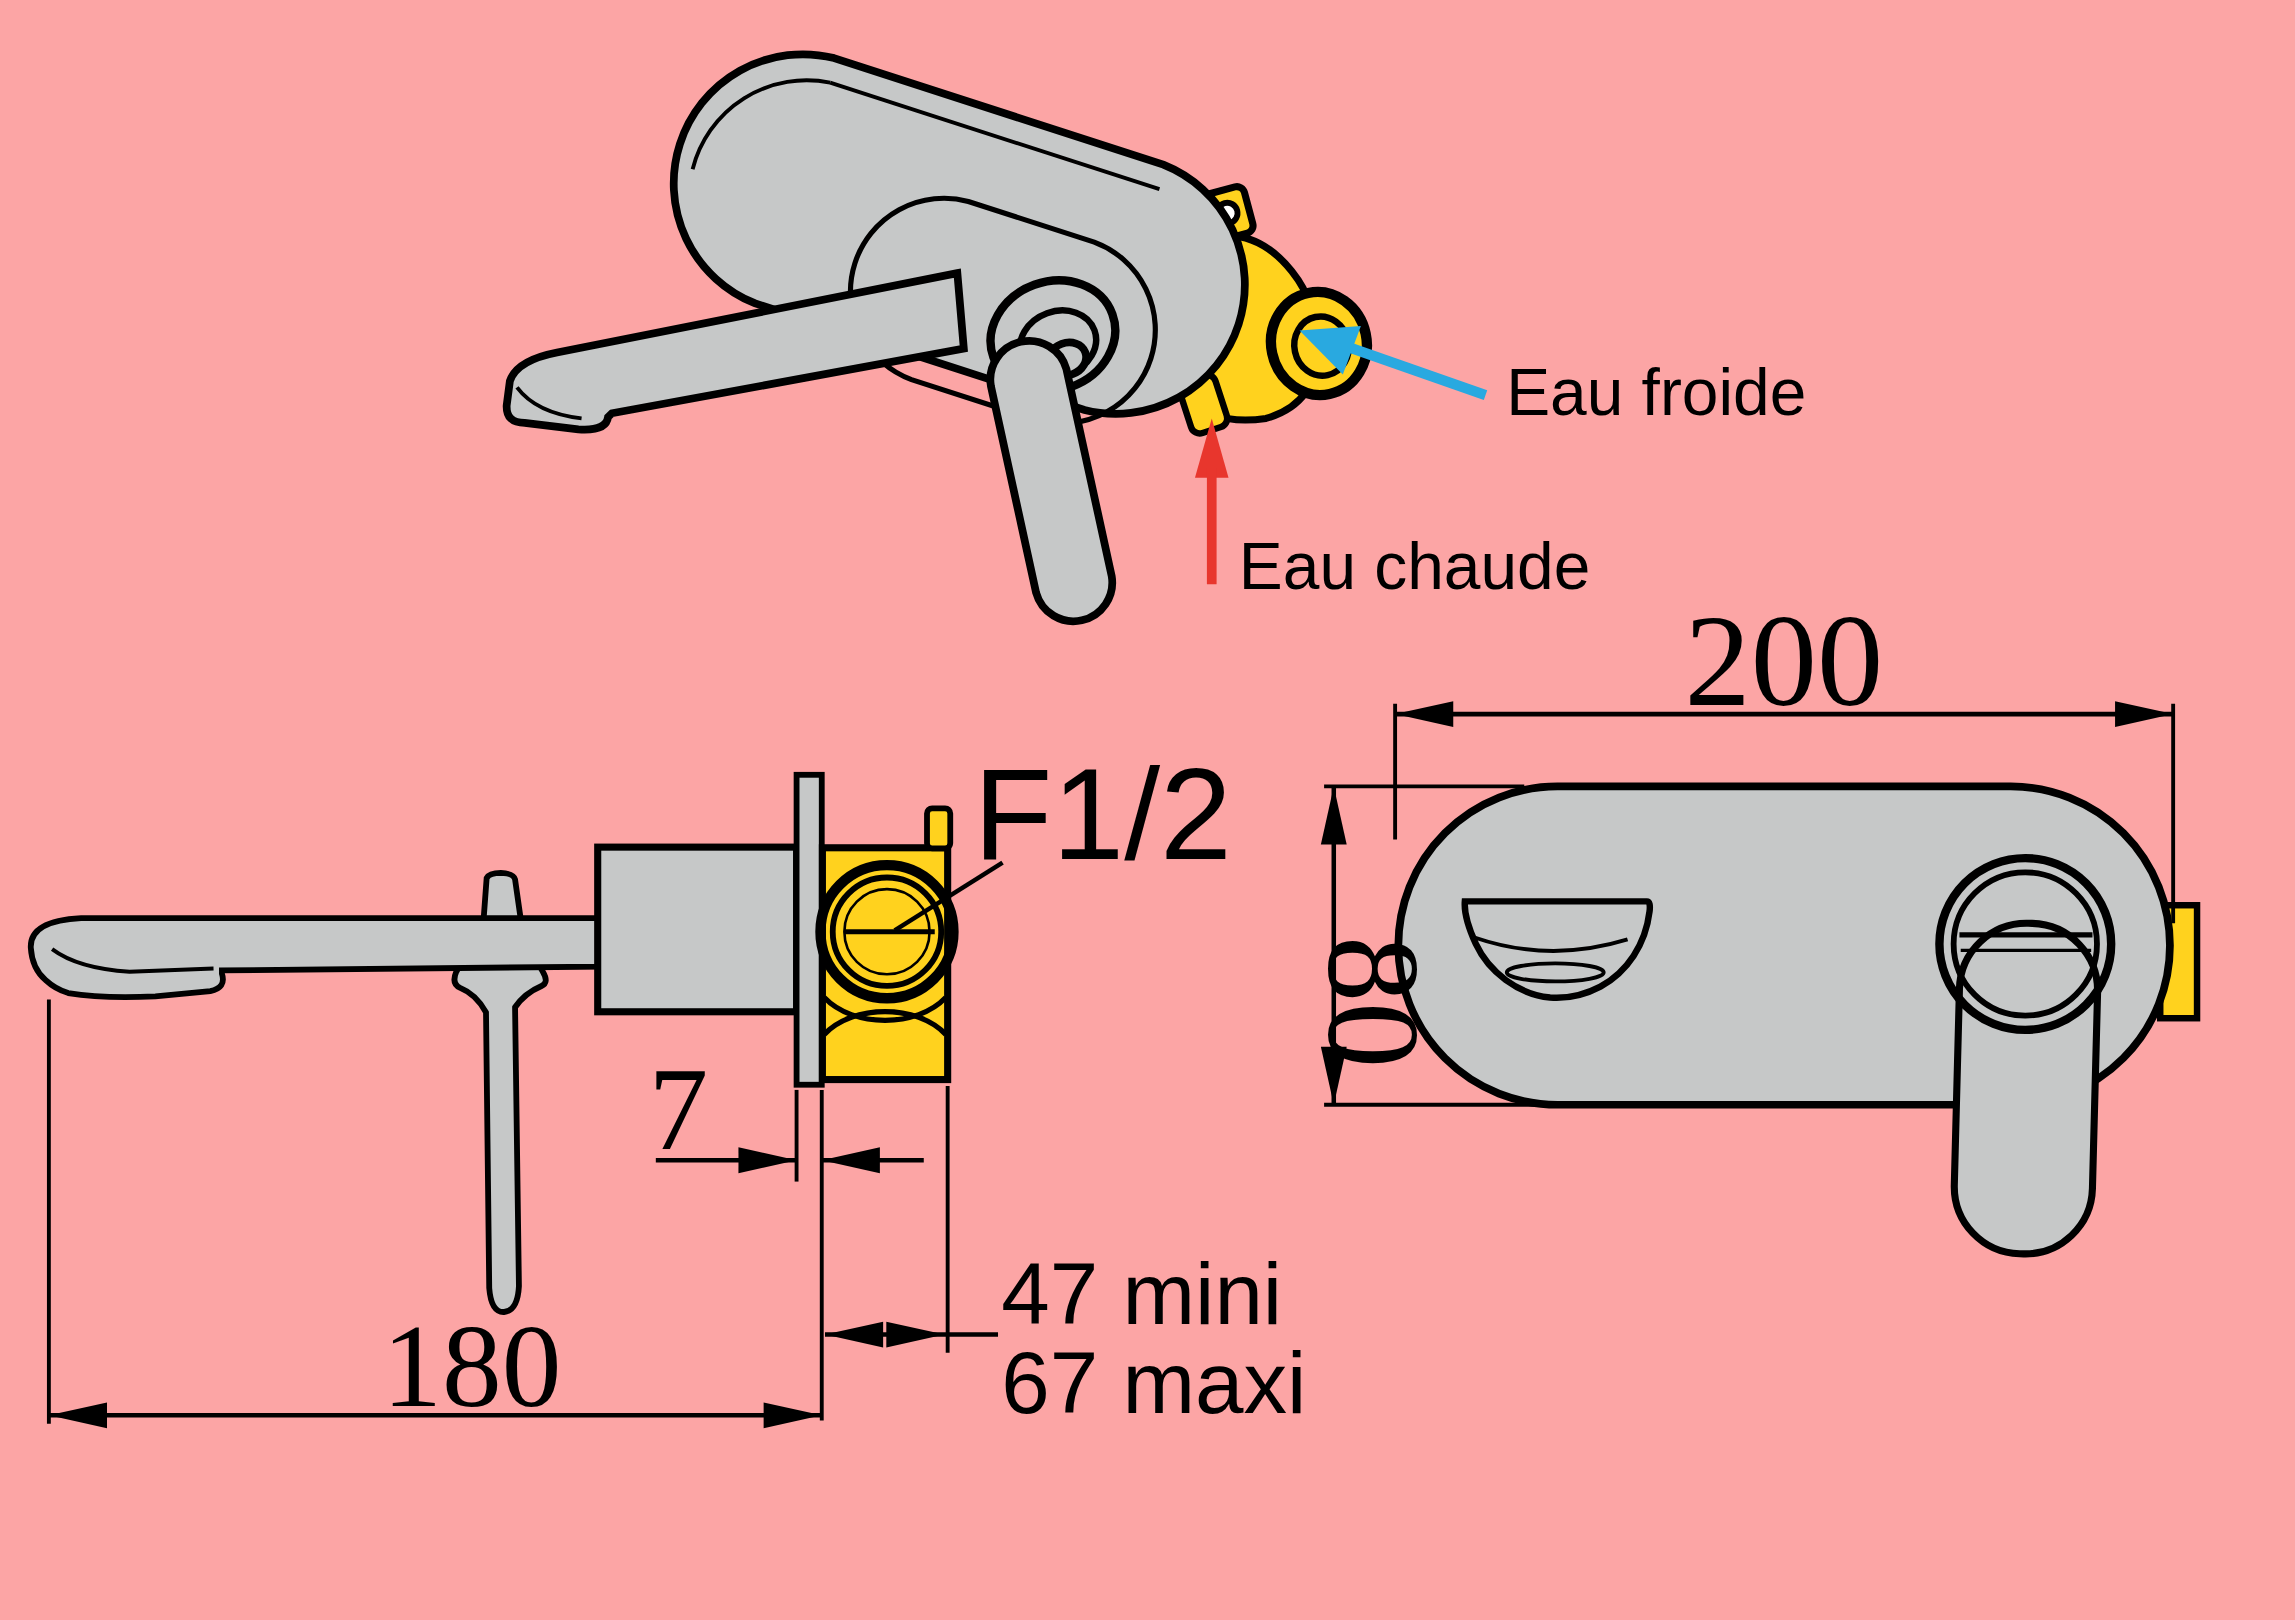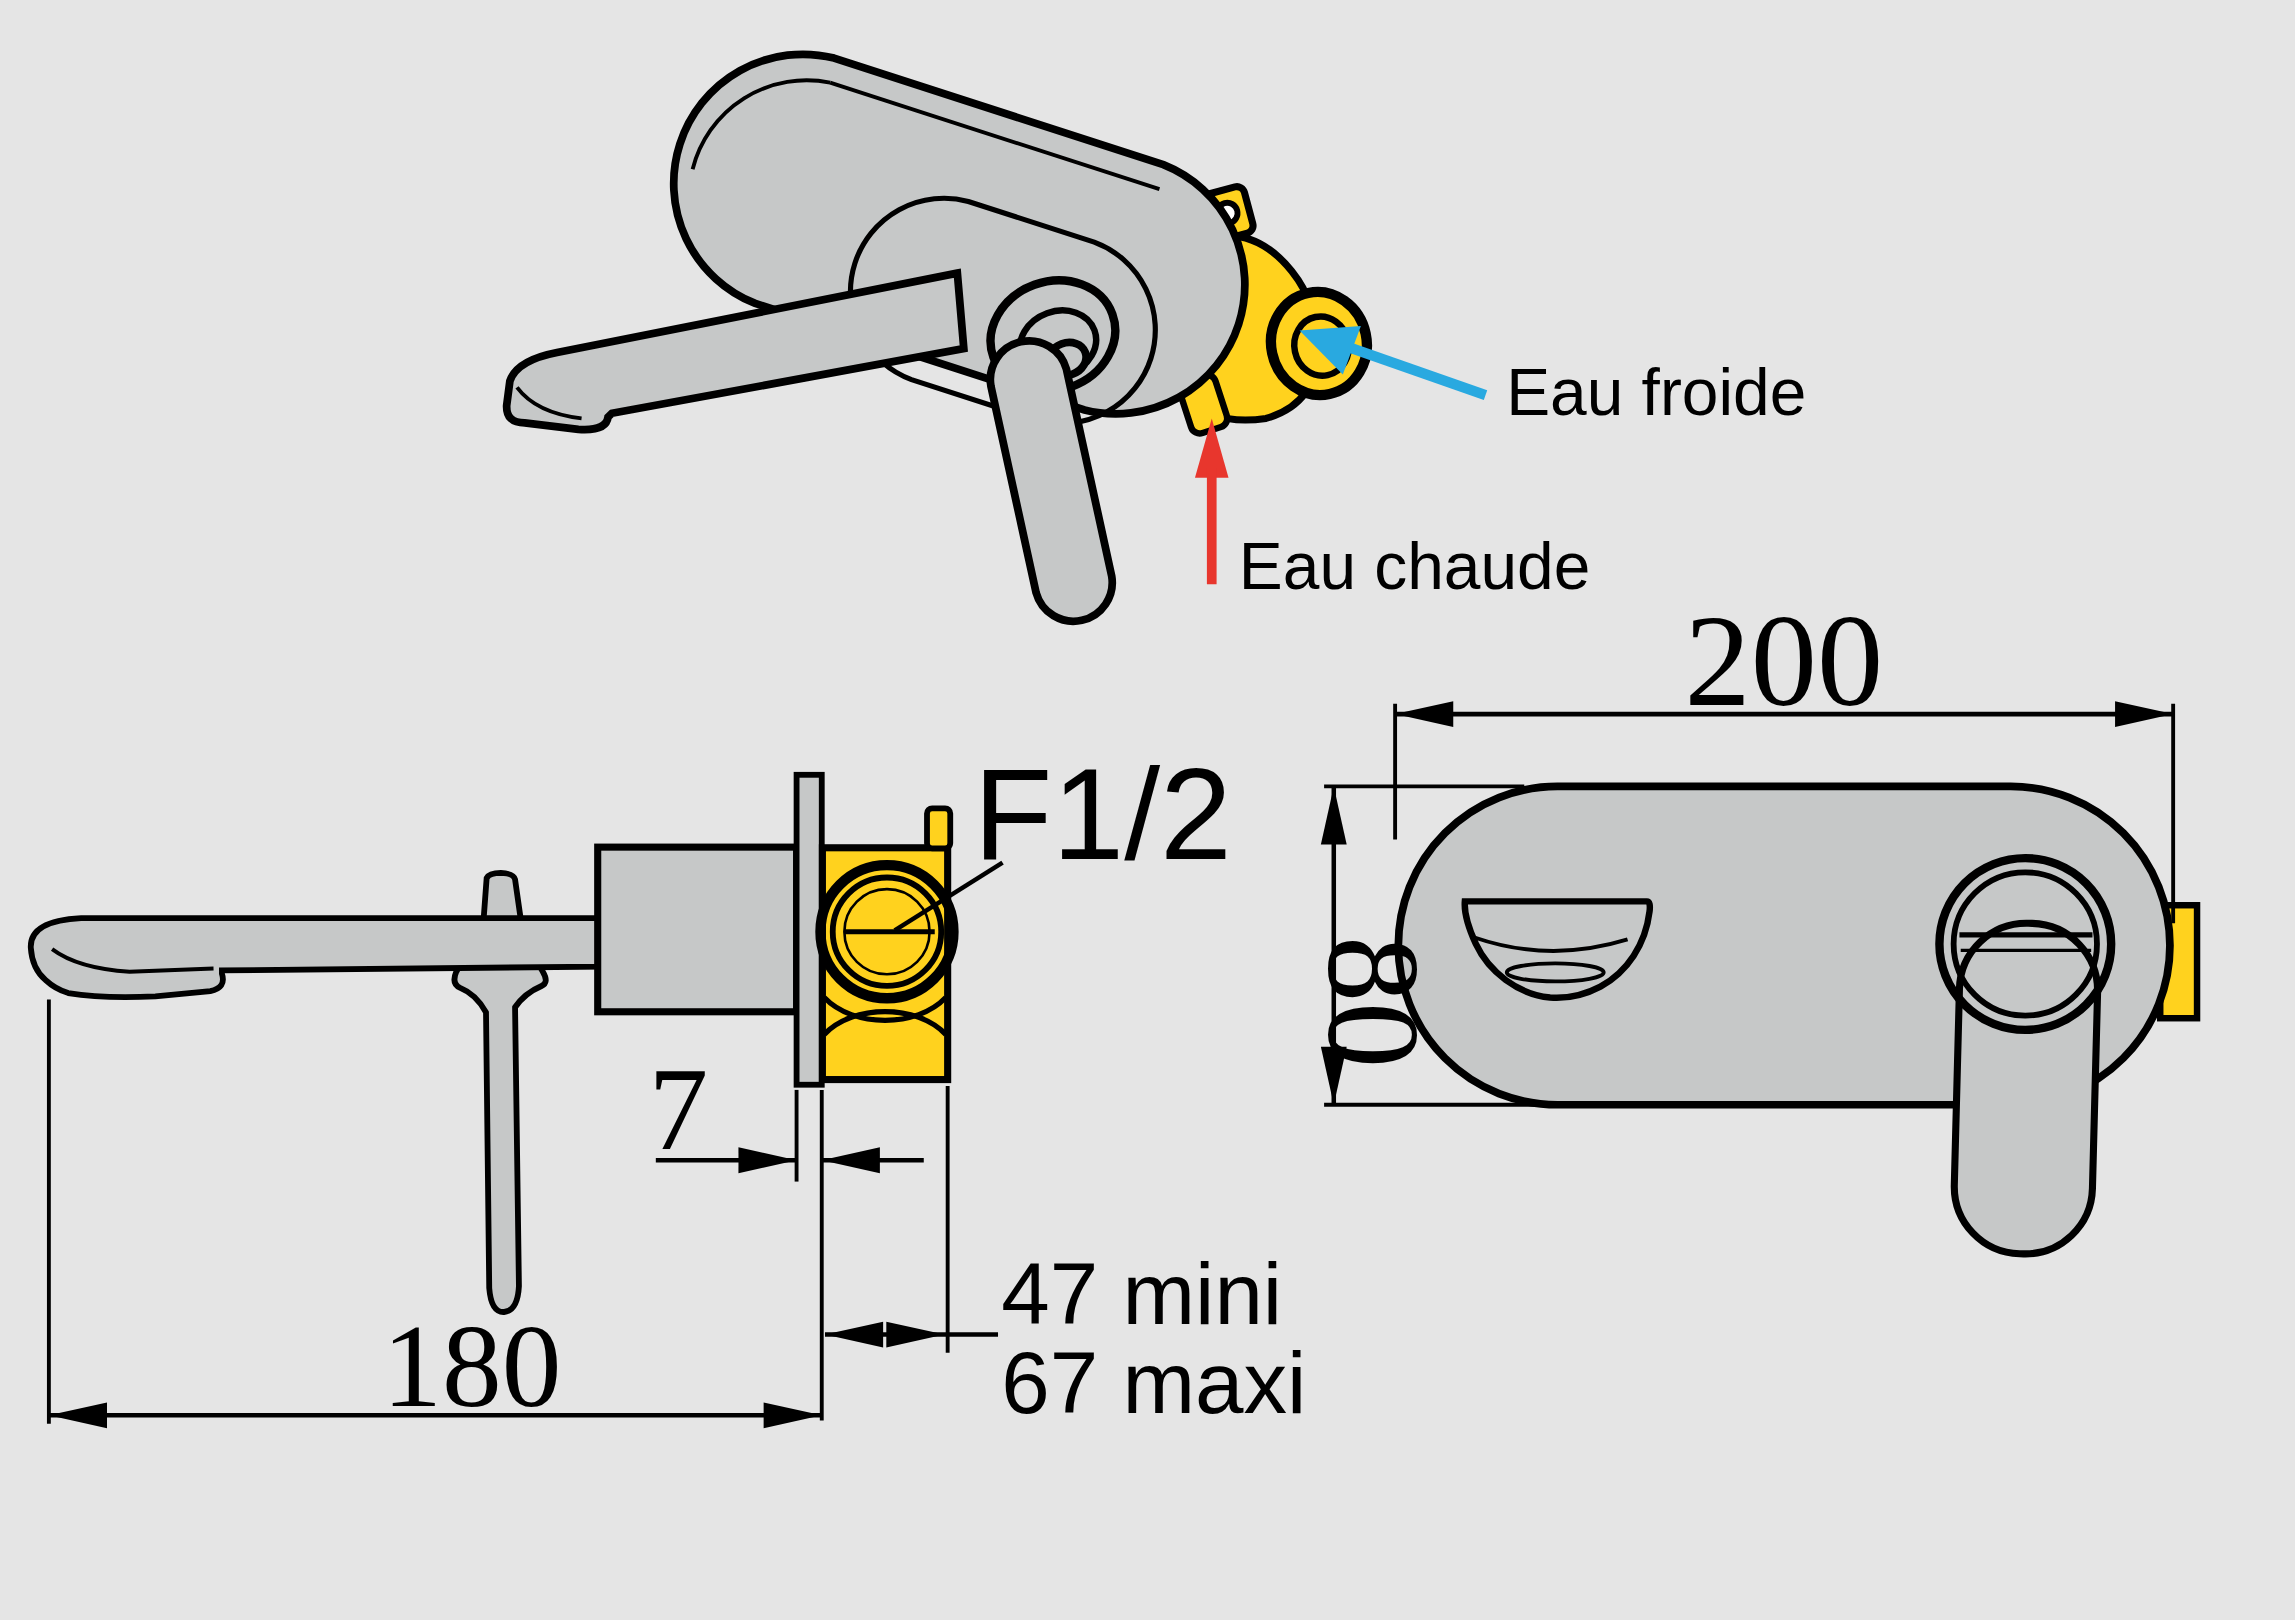--- a/index.html
+++ b/index.html
@@ -1,16 +1,16 @@
 <!DOCTYPE html>
 <html style="font-size:10.3px"><head>
 <meta charset="utf-8">
 <style>
   html,body{margin:0;padding:0;background:#ffffff;}
-  .sheet{width:100vw;height:100vh;display:flex;align-items:center;justify-content:center;background:#e5e5e5;}
+  .sheet{width:100vw;height:100vh;display:flex;align-items:center;justify-content:center;background:#fca5a5;}
   svg{width:100%;height:100%;}
   .outline{stroke:#000;fill:none;}
   .dim-num{font-family:"Liberation Serif",serif;fill:#000;}
   .lbl{font-family:"Liberation Sans",sans-serif;fill:#000;}
   text{user-select:none;}
 </style>
 </head>
 <body>
 
 <div class="sheet">

